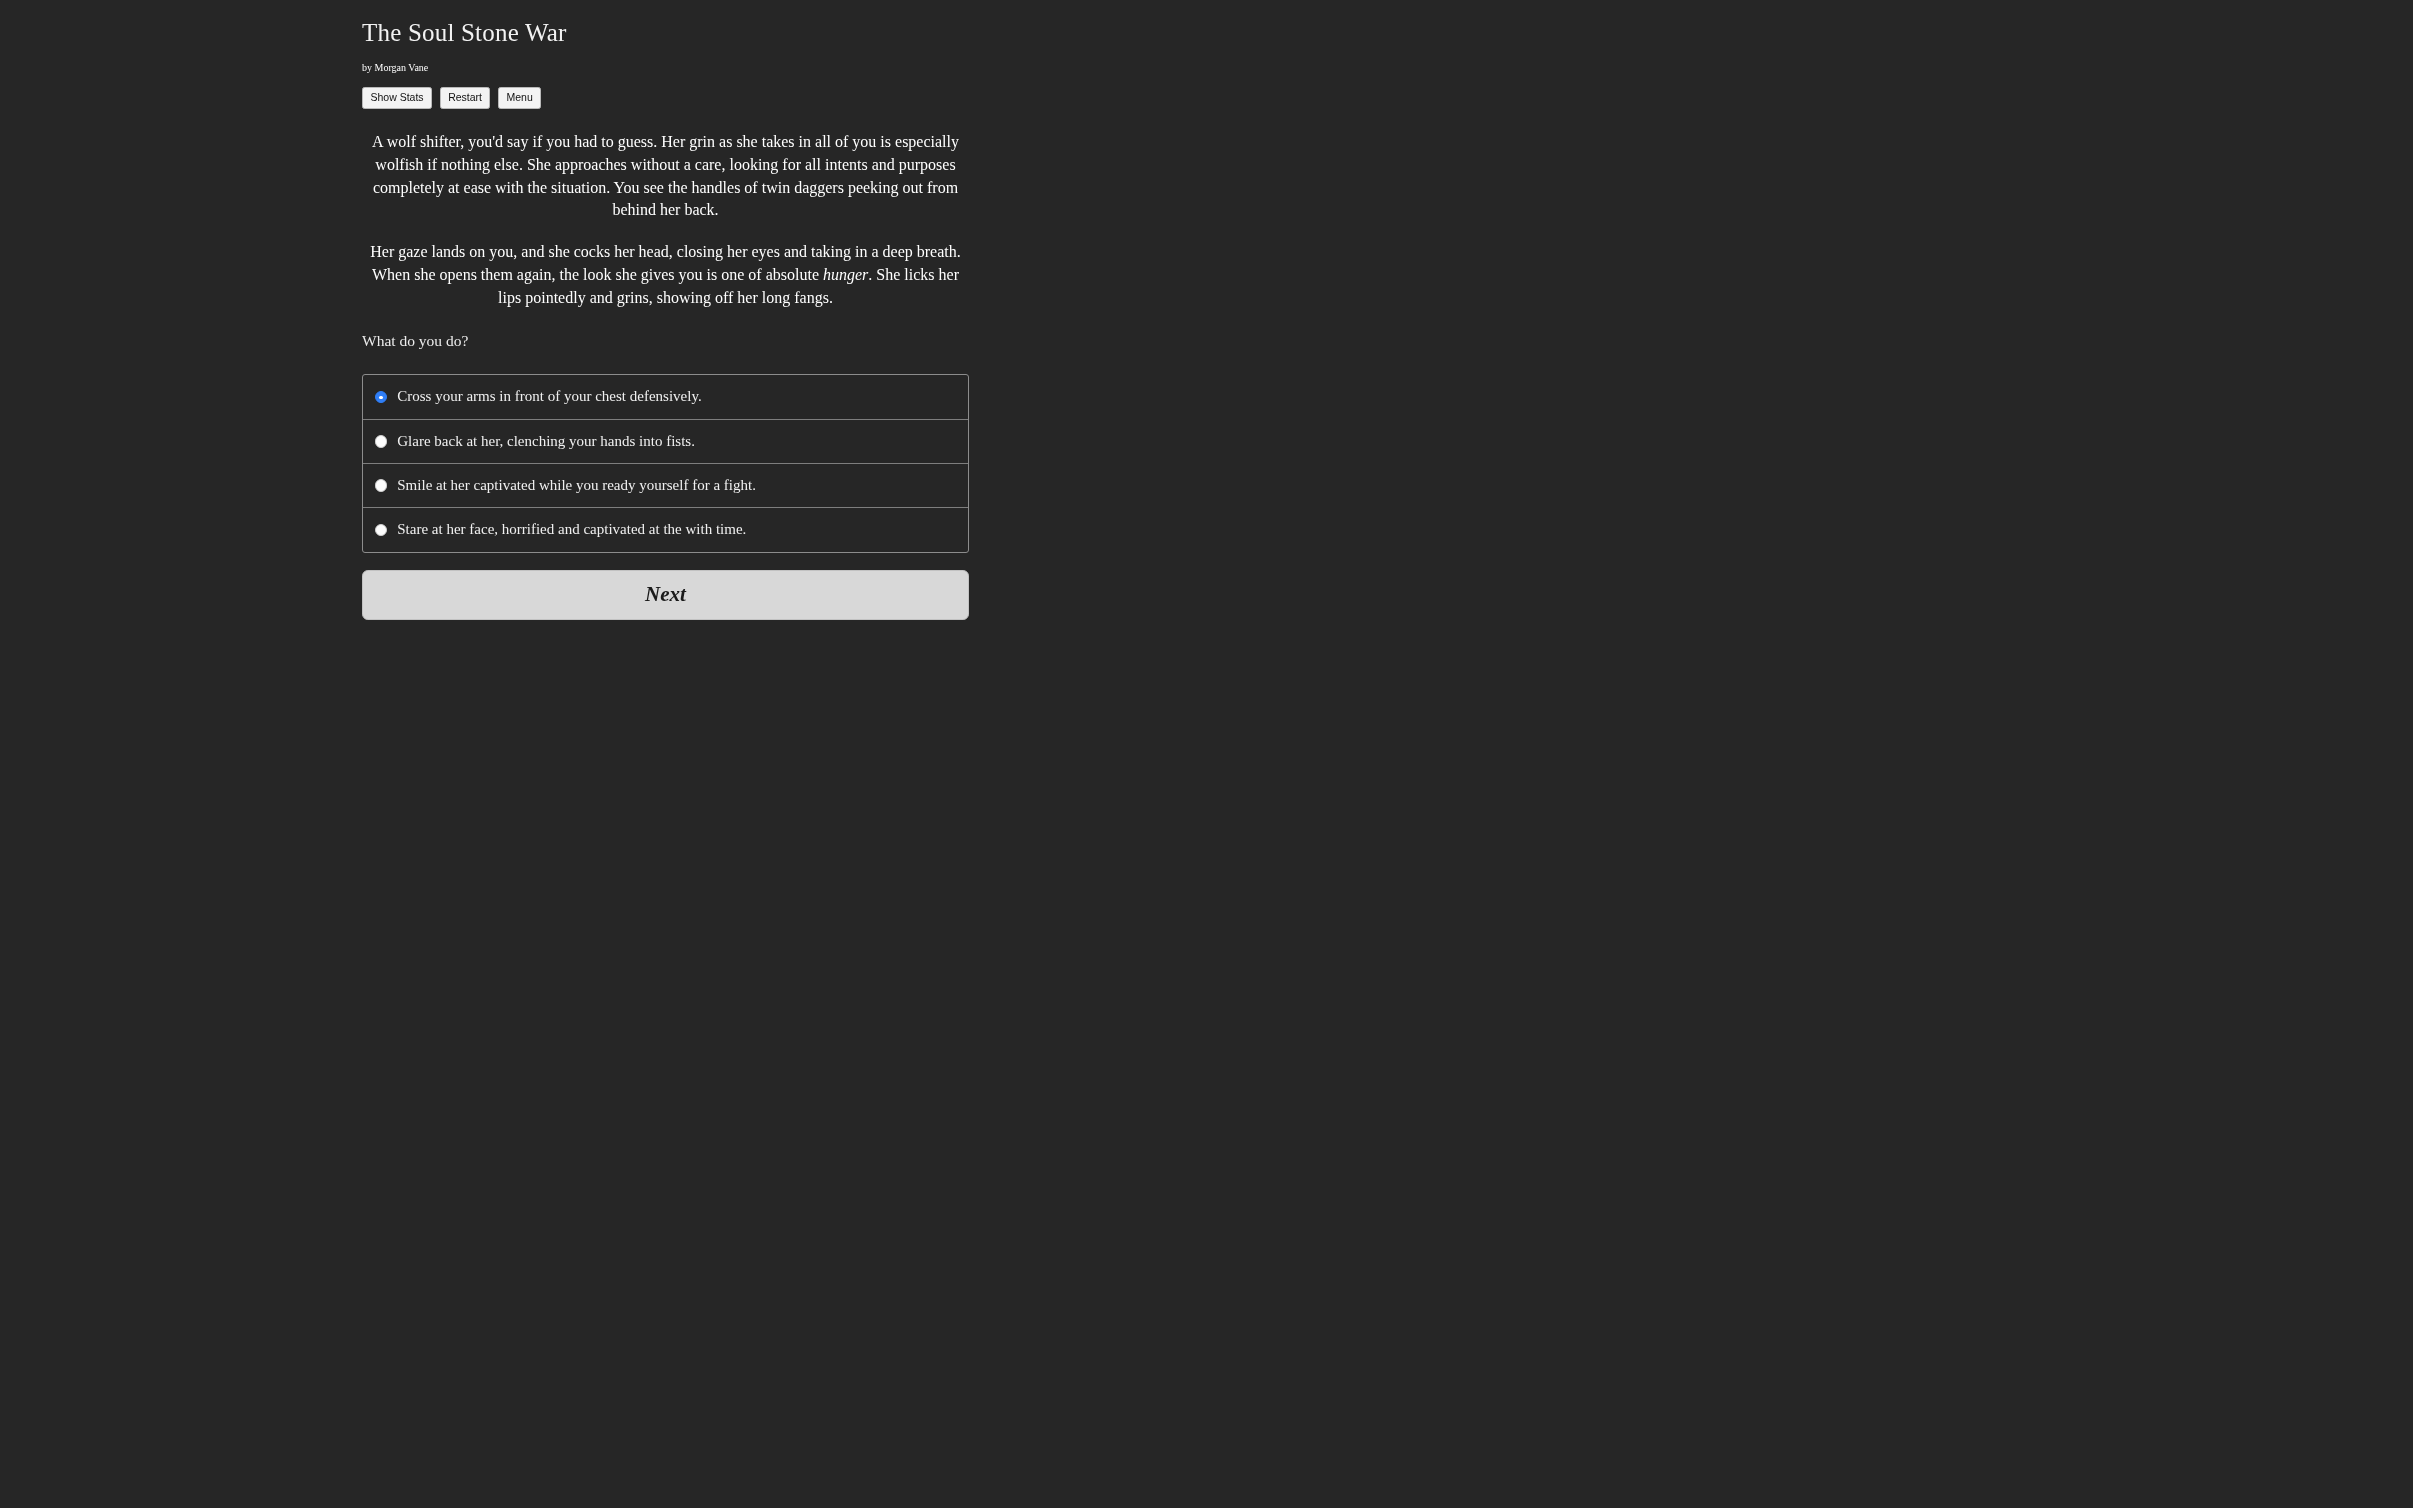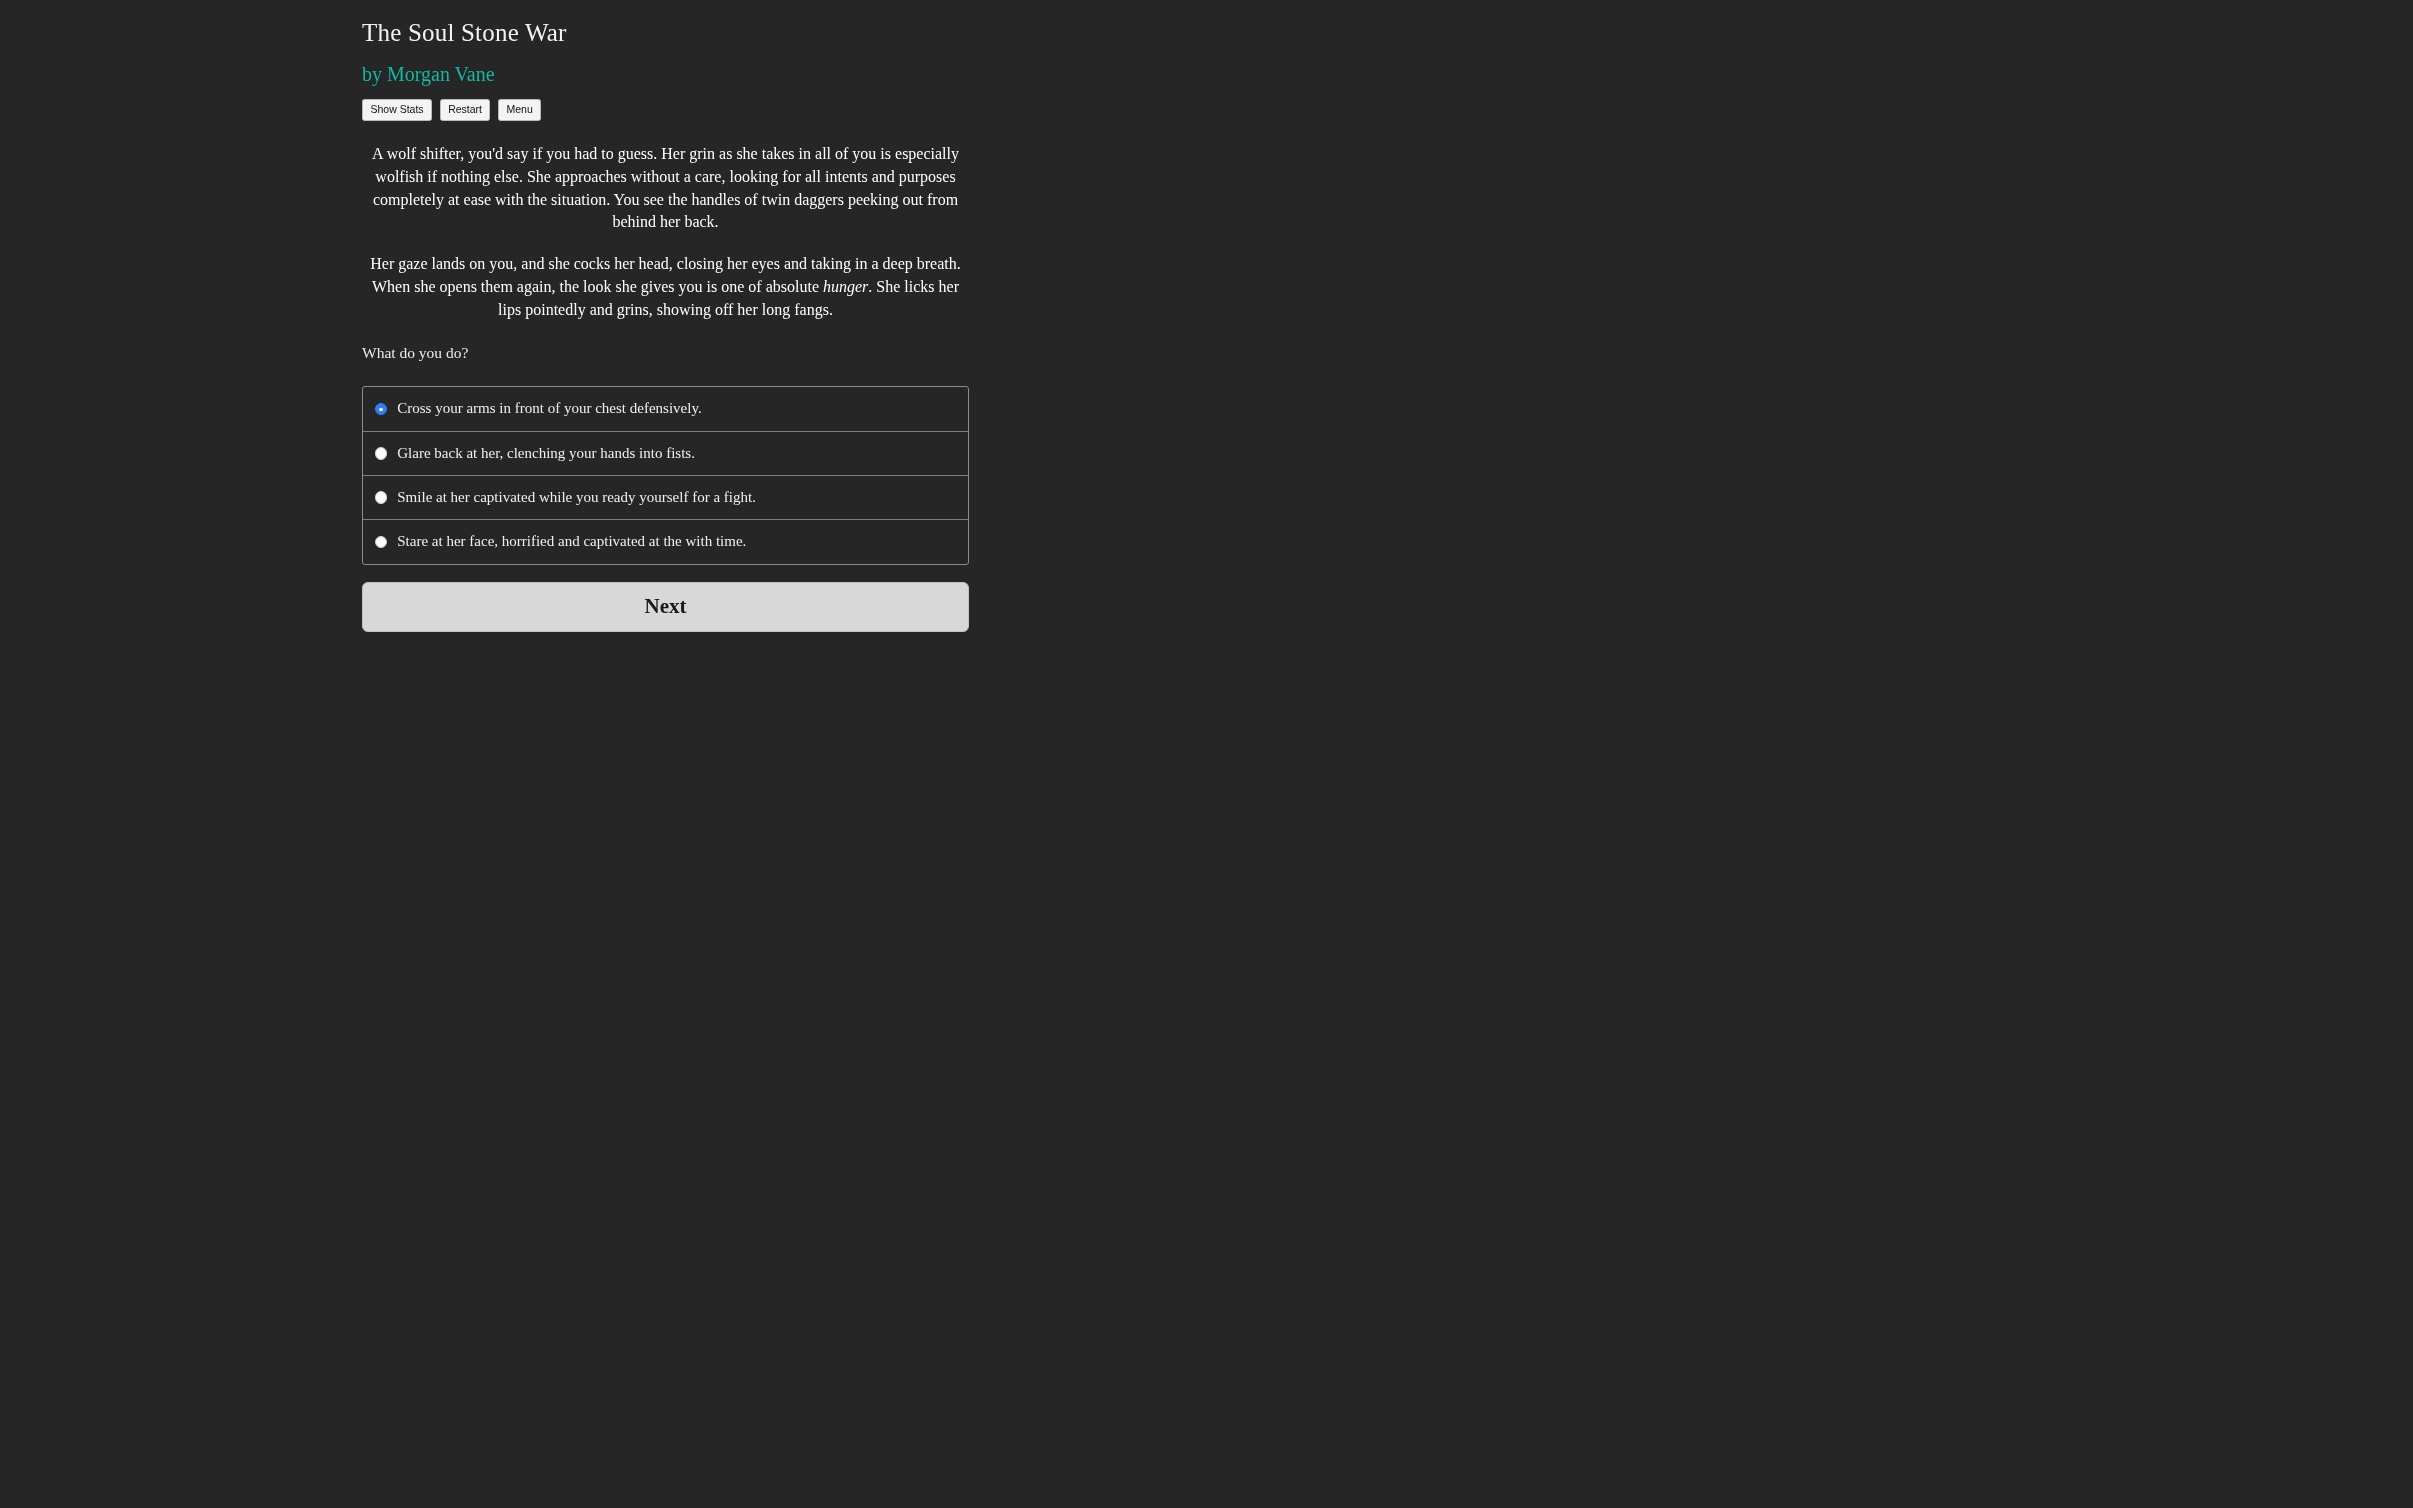--- a/index.html
+++ b/index.html
@@ -29,22 +29,22 @@
   .title {
     font-size: 25px;
     font-weight: normal;
     color: #f2f2f2;
     margin: 0;
     padding-top: 18.4px;
     letter-spacing: 0.2px;
     line-height: 1.2;
   }
   .byline {
-    font-size: 20px;
-    color: #14b8a6;
+    font-size: 10px;
+    color: #ffffff;
     margin-top: 13.4px;
     line-height: 1.2;
   }
   .toolbar {
     margin-top: 13.4px;
     display: flex;
     gap: 7.5px;
     align-items: center;
   }
   .tb-btn {
@@ -127,20 +127,21 @@
     background: #d8d8d8;
     border: 0.8px solid #c2c2c2;
     border-radius: 5.9px;
     color: #1a1a1a;
     font-family: "Liberation Serif", serif;
     font-size: 21px;
     font-weight: bold;
     padding: 11px 0 11.7px 0;
     cursor: pointer;
     box-sizing: border-box;
+    font-style: italic;
   }
 </style>
 </head>
 <body>
 
 <div class="page">
   <div class="container">
 
     <h1 class="title">The Soul Stone War</h1>
     <div class="byline">by Morgan Vane</div>

